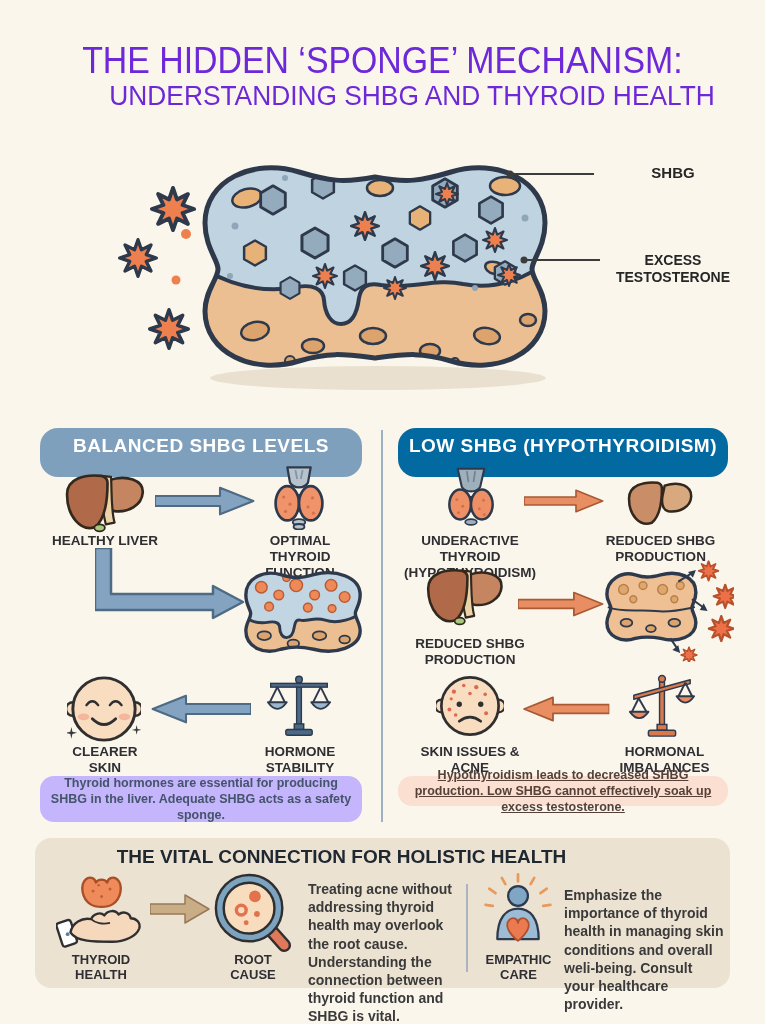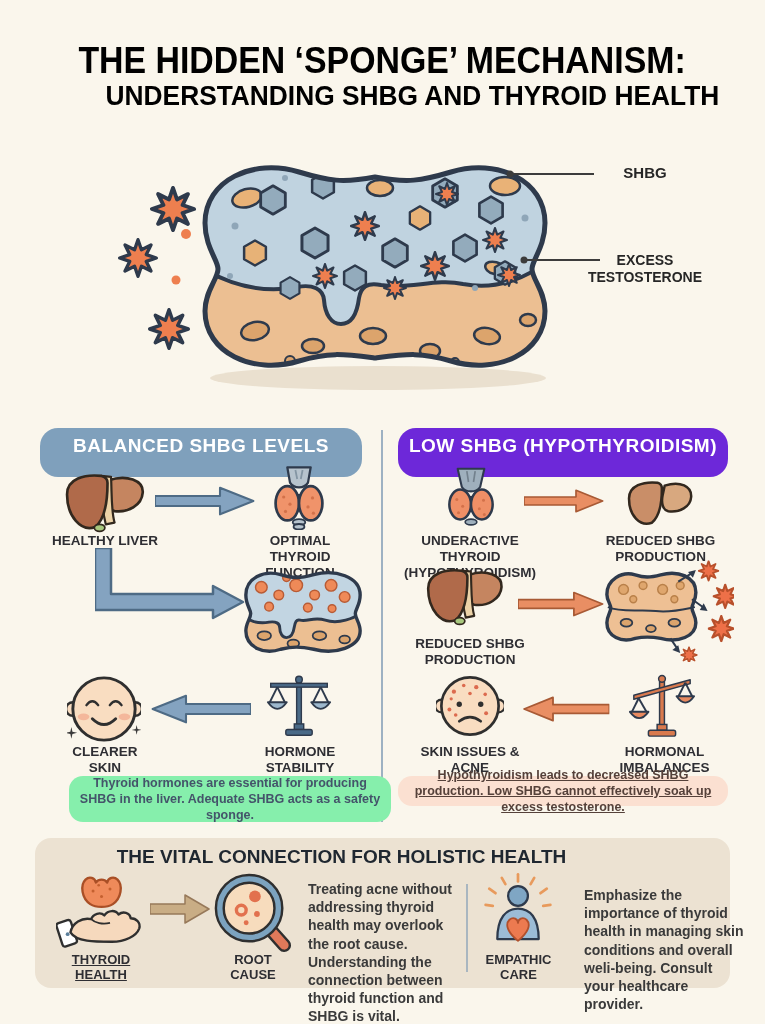--- a/index.html
+++ b/index.html
@@ -1,24 +1,24 @@
 <!DOCTYPE html>
 <html><head>
 <meta charset="utf-8">
 <style>
   html,body{margin:0;padding:0;background:#e8e8e8;}
   #canvas{position:relative;width:765px;height:1024px;background:#faf6ec;overflow:hidden;
           font-family:"Liberation Sans",sans-serif;margin:0 auto;}
   .abs{position:absolute;}
-  .title-line{width:765px;text-align:center;color:#000000;font-weight:bold;}
+  .title-line{width:765px;text-align:center;color:#6d28d9;font-weight:normal;}
   .title-inner{display:inline-block;transform:scaleX(0.94);letter-spacing:0px;}
   .pill{color:#fff;font-weight:bold;text-align:center;border-radius:18px;font-size:19px;
         letter-spacing:.5px;line-height:35px;height:49px;}
   .lbl{font-weight:bold;color:#2e2e33;text-align:center;font-size:13.5px;line-height:1.18;}
-  .callout{color:#262626;text-align:center;}
+  .callout{color:#262626;text-align:center;margin-left:28px;}
   .note{border-radius:14px;font-weight:bold;font-size:12.5px;line-height:1.3;text-align:center;
         display:flex;align-items:center;justify-content:center;padding:4px 10px;box-sizing:border-box;}
   .ftext{font-size:14px;line-height:1.3;color:#3a3a3a;font-weight:bold;}
   .divider-v{background:#9db1c2;}
   svg{display:block;}
 </style>
 </head>
 <body>
 
 <div id="canvas">
@@ -233,23 +233,23 @@
     <line x1="58" y1="17" x2="50" y2="33" stroke="#2e3a4c" stroke-width="2"></line>
     <line x1="58" y1="17" x2="66" y2="33" stroke="#2e3a4c" stroke-width="2"></line>
     <path d="M48,33 L68,33 Q58,47 48,33 Z" fill="#9db8cd" stroke="#2e3a4c" stroke-width="2" stroke-linejoin="round"></path>
     <rect x="30" y="56" width="10" height="6" fill="#4a6a87" stroke="#2e3a4c" stroke-width="1.5"></rect>
     <rect x="21" y="62" width="28" height="6" rx="2" fill="#4a6a87" stroke="#2e3a4c" stroke-width="1.5"></rect>
   </svg>
 
   <div class="abs lbl" style="left:60px;top:744px;width:90px;">CLEARER SKIN</div>
   <div class="abs lbl" style="left:245px;top:744px;width:110px;">HORMONE STABILITY</div>
 
-  <div class="abs note" style="left:40px;top:776px;width:322px;height:46px;background:#86efac;color:#44546a;margin-left:29px;">Thyroid hormones are essential for producing SHBG in the liver. Adequate SHBG acts as a safety sponge.</div>
-
-  <div class="abs pill" style="left:398px;top:428px;width:330px;background:#6d28d9;">LOW SHBG (HYPOTHYROIDISM)</div>
+  <div class="abs note" style="left:40px;top:776px;width:322px;height:46px;background:#c4b5fd;color:#44546a;">Thyroid hormones are essential for producing SHBG in the liver. Adequate SHBG acts as a safety sponge.</div>
+
+  <div class="abs pill" style="left:398px;top:428px;width:330px;background:#0369a1;">LOW SHBG (HYPOTHYROIDISM)</div>
 
   <svg class="abs" style="left:446px;top:464px;" width="50" height="66" viewBox="0 0 60 72">
     <path d="M14,2 L46,2 L41,24 C36,31 24,31 19,24 Z" fill="#9fb0bd" stroke="#2e3a4c" stroke-width="2.5" stroke-linejoin="round"></path>
     <line x1="25" y1="5" x2="27" y2="18" stroke="#73818d" stroke-width="2"></line>
     <line x1="35" y1="5" x2="33" y2="18" stroke="#73818d" stroke-width="2"></line>
     <rect x="23" y="36" width="14" height="12" rx="5" fill="#ef8f66" stroke="#2e3a4c" stroke-width="2.5"></rect>
     <ellipse cx="17" cy="45" rx="13" ry="18" fill="#ef8f66" stroke="#2e3a4c" stroke-width="3"></ellipse>
     <ellipse cx="43" cy="45" rx="13" ry="18" fill="#ef8f66" stroke="#2e3a4c" stroke-width="3"></ellipse>
     <circle cx="13" cy="39" r="1.8" fill="#d3714a"></circle>
       <circle cx="20" cy="47" r="1.8" fill="#d3714a"></circle>
@@ -362,21 +362,21 @@
     <circle cx="38" cy="18" r="1.6" fill="#c4602f"></circle>
       <circle cx="47" cy="24" r="1.6" fill="#c4602f"></circle>
     <circle cx="56" cy="16" r="1.6" fill="#c4602f"></circle>
       <circle cx="44" cy="12" r="1.4" fill="#c4602f"></circle>
     <rect x="2" y="50" width="16" height="26" rx="3" fill="#ffffff" stroke="#2f2f2f" stroke-width="2.5" transform="rotate(-18 10 63)"></rect>
     <circle cx="11" cy="64" r="2" fill="#5b7f9c"></circle>
     <path d="M14,62 C16,52 26,46 36,48 C38,42 46,40 50,44 C54,38 62,38 65,43 C70,39 77,41 78,47
              C84,47 89,52 87,58 C84,66 72,72 58,72 C40,72 20,72 14,62 Z" fill="#f6d9bd" stroke="#2f2f2f" stroke-width="2.5" stroke-linejoin="round"></path>
     <path d="M36,48 C40,52 48,54 56,52" fill="none" stroke="#2f2f2f" stroke-width="1.8"></path>
   </svg>
-  <div class="abs lbl" style="left:55px;top:952px;width:92px;font-size:13px;text-decoration:underline;">THYROID HEALTH</div>
+  <div class="abs lbl" style="left:55px;top:952px;width:92px;font-size:13px;">THYROID HEALTH</div>
 
   <svg class="abs" style="left:150px;top:894px;" width="60" height="30" viewBox="0 0 120 60">
     <polygon points="0,20 70,20 70,2 118,30 70,58 70,40 0,40" fill="#c9ad85" stroke="#97795a" stroke-width="3" stroke-linejoin="round"></polygon>
   </svg>
 
   <svg class="abs" style="left:212px;top:873px;" width="82" height="82" viewBox="0 0 80 84">
     <line x1="56" y1="56" x2="72" y2="74" stroke="#2f2f2f" stroke-width="14" stroke-linecap="round"></line>
     <line x1="56" y1="56" x2="72" y2="74" stroke="#e0795a" stroke-width="9" stroke-linecap="round"></line>
     <circle cx="36" cy="36" r="30" fill="#f7dcbd" stroke="#7ca3bf" stroke-width="8"></circle>
     <circle cx="36" cy="36" r="34" fill="none" stroke="#2f2f2f" stroke-width="2.5"></circle>
@@ -401,15 +401,15 @@
       <line x1="72" y1="18" x2="65" y2="23"></line>
       <line x1="4" y1="36" x2="12" y2="37"></line>
       <line x1="76" y1="36" x2="68" y2="37"></line>
     </g>
     <circle cx="40" cy="26" r="11" fill="#7fa6c4" stroke="#2e3a4c" stroke-width="2.5"></circle>
     <path d="M17,74 C17,50 27,40 40,40 C53,40 63,50 63,74 Z" fill="#9cbcd6" stroke="#2e3a4c" stroke-width="2.5" stroke-linejoin="round"></path>
     <path d="M40,76 C29,67 25,58 30.5,52.5 C35,48.5 40,52 40,56 C40,52 45,48.5 49.5,52.5 C55,58 51,67 40,76 Z" fill="#ec7a50" stroke="#b1502c" stroke-width="2" stroke-linejoin="round"></path>
   </svg>
   <div class="abs lbl" style="left:476px;top:952px;width:85px;font-size:13px;">EMPATHIC CARE</div>
 
-  <div class="abs ftext" style="left:564px;top:886px;width:162px;margin-left:20px;">Emphasize the importance of thyroid health in managing skin conditions and overall weli-being. Consult your healthcare provider.</div>
+  <div class="abs ftext" style="left:564px;top:886px;width:162px;">Emphasize the importance of thyroid health in managing skin conditions and overall weli-being. Consult your healthcare provider.</div>
 
 </div>
 
 </body></html>

